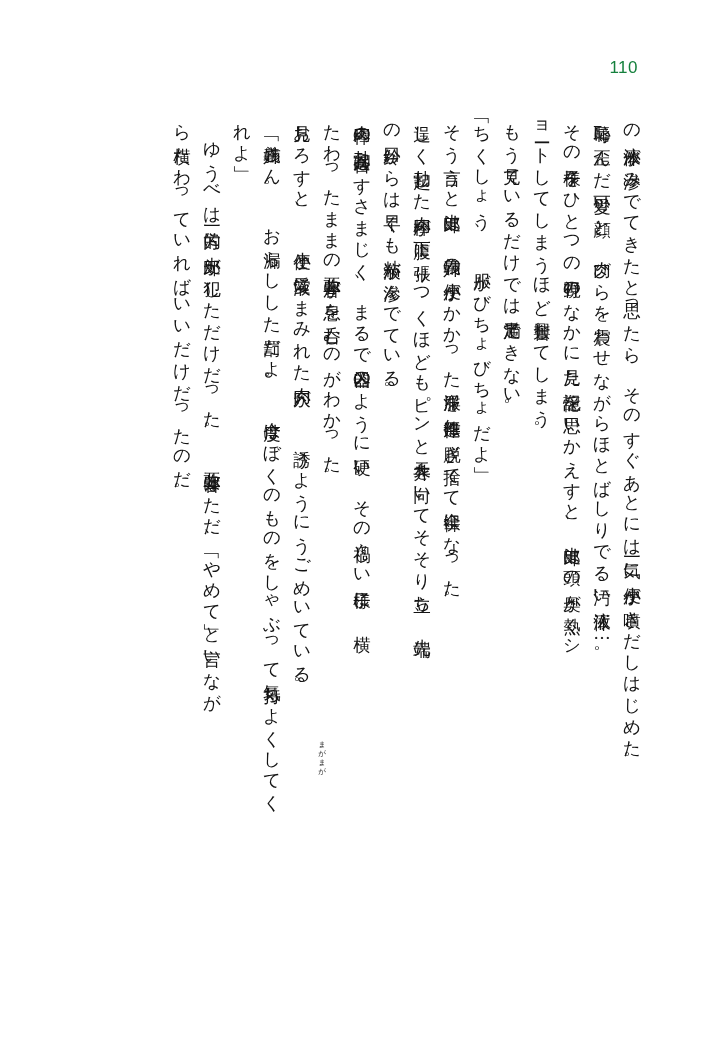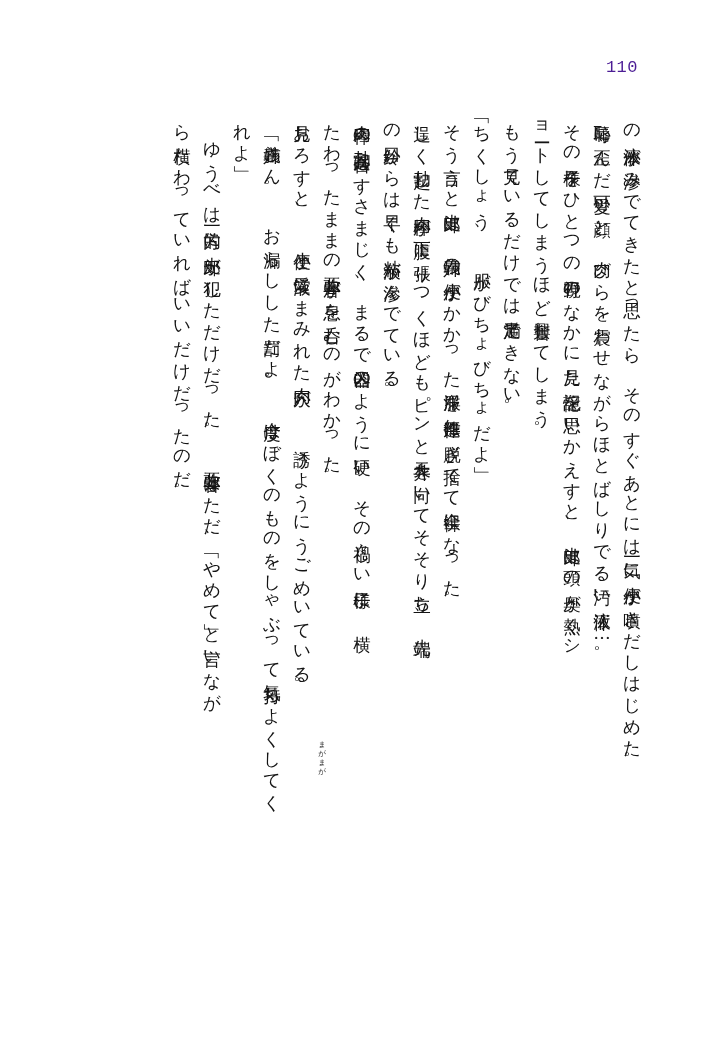--- a/index.html
+++ b/index.html
@@ -19,22 +19,22 @@
     width: 724px;
     height: 1050px;
     background: #ffffff;
     box-sizing: border-box;
   }
   .page-number {
     position: absolute;
     top: 58px;
     right: 86px;
     font-size: 17px;
-    font-family: Liberation Mono, monospace;
-    color: #4c1d95;
+    font-family: Liberation Sans, sans-serif;
+    color: #15803d;
     letter-spacing: 0.5px;
   }
   .text-block {
     position: absolute;
     top: 112px;
     left: 92px;
     right: 84px;
     height: 838px;
     display: flex;
     flex-direction: row-reverse;

